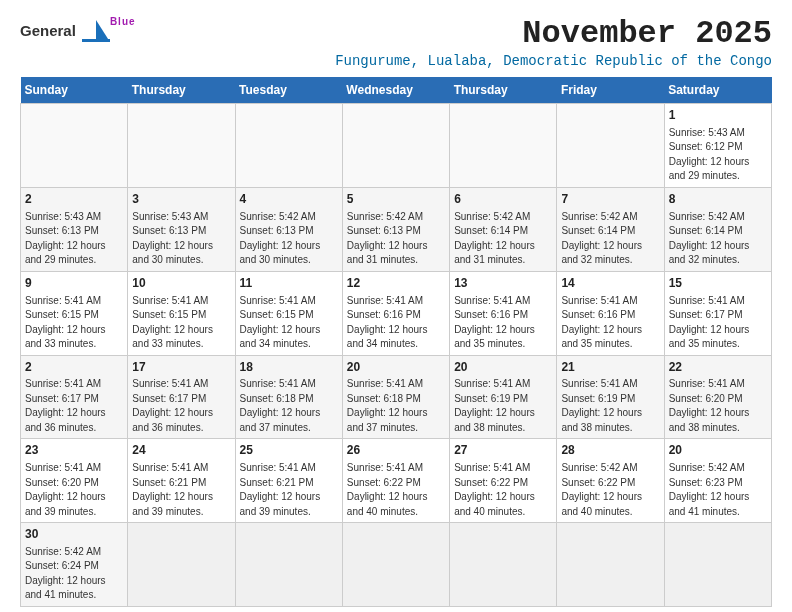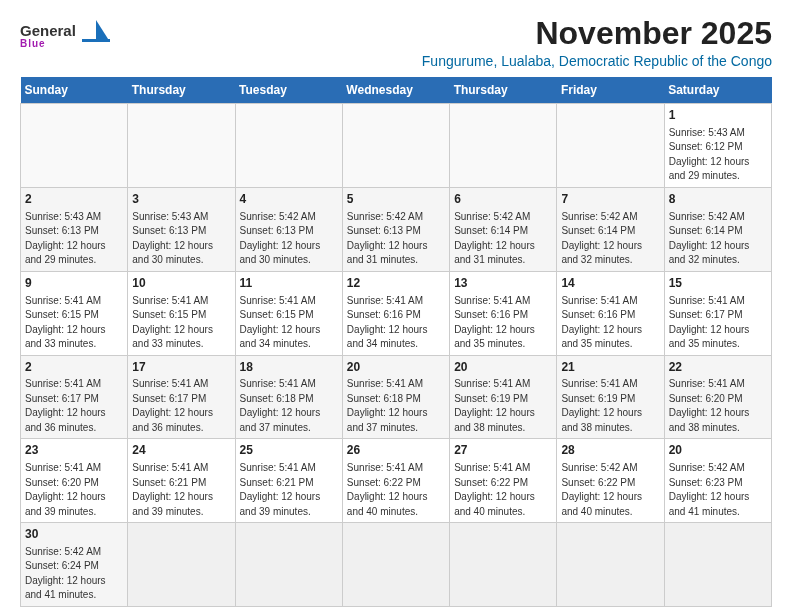--- a/index.html
+++ b/index.html
@@ -11,26 +11,26 @@
       padding: 16px 20px 16px 20px;
     }
     .header-section {
       display: flex;
       align-items: flex-start;
       justify-content: space-between;
       margin-bottom: 4px;
     }
     .logo-area {
       display: flex;
-      flex-direction: column;
       align-items: flex-start;
       padding-top: 4px;
     }
     .title-area {
       text-align: right;
+      font-family: Liberation Mono, monospace;
     }
     .month-title {
       font-size: 32px;
       font-weight: bold;
       color: #222;
       line-height: 1.1;
     }
     .location-subtitle {
       font-size: 14px;
       color: #0369a1;

